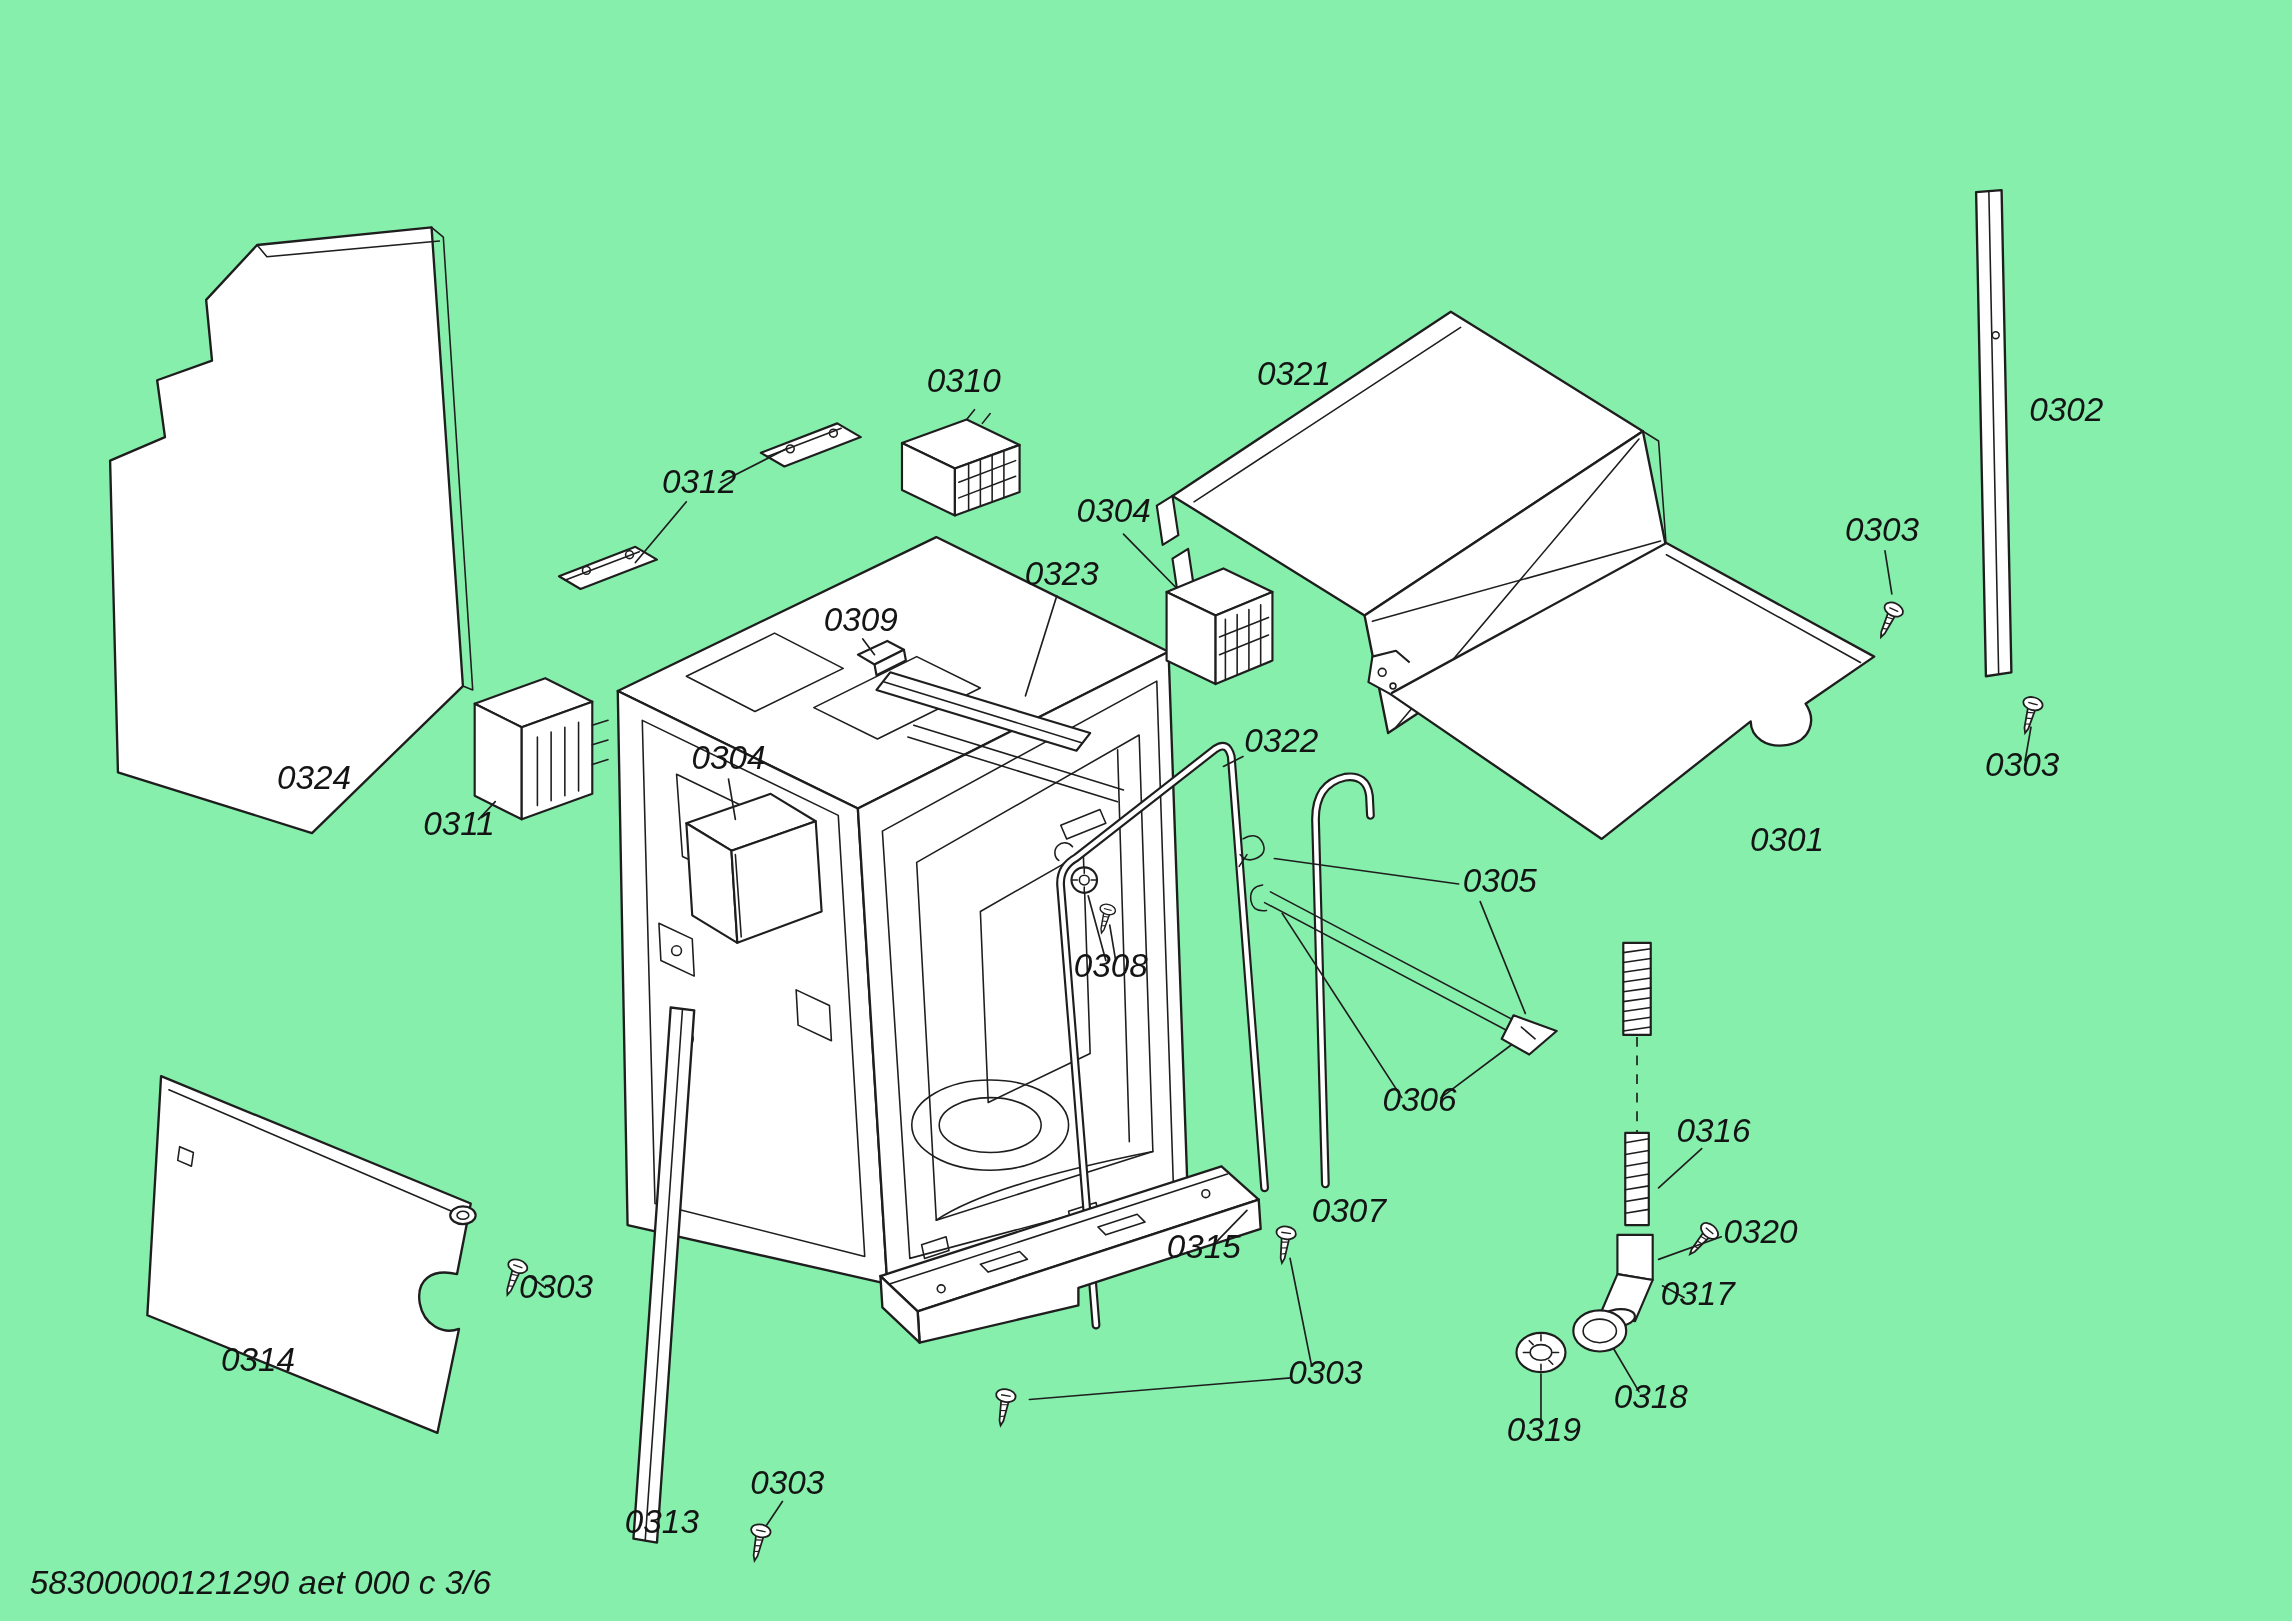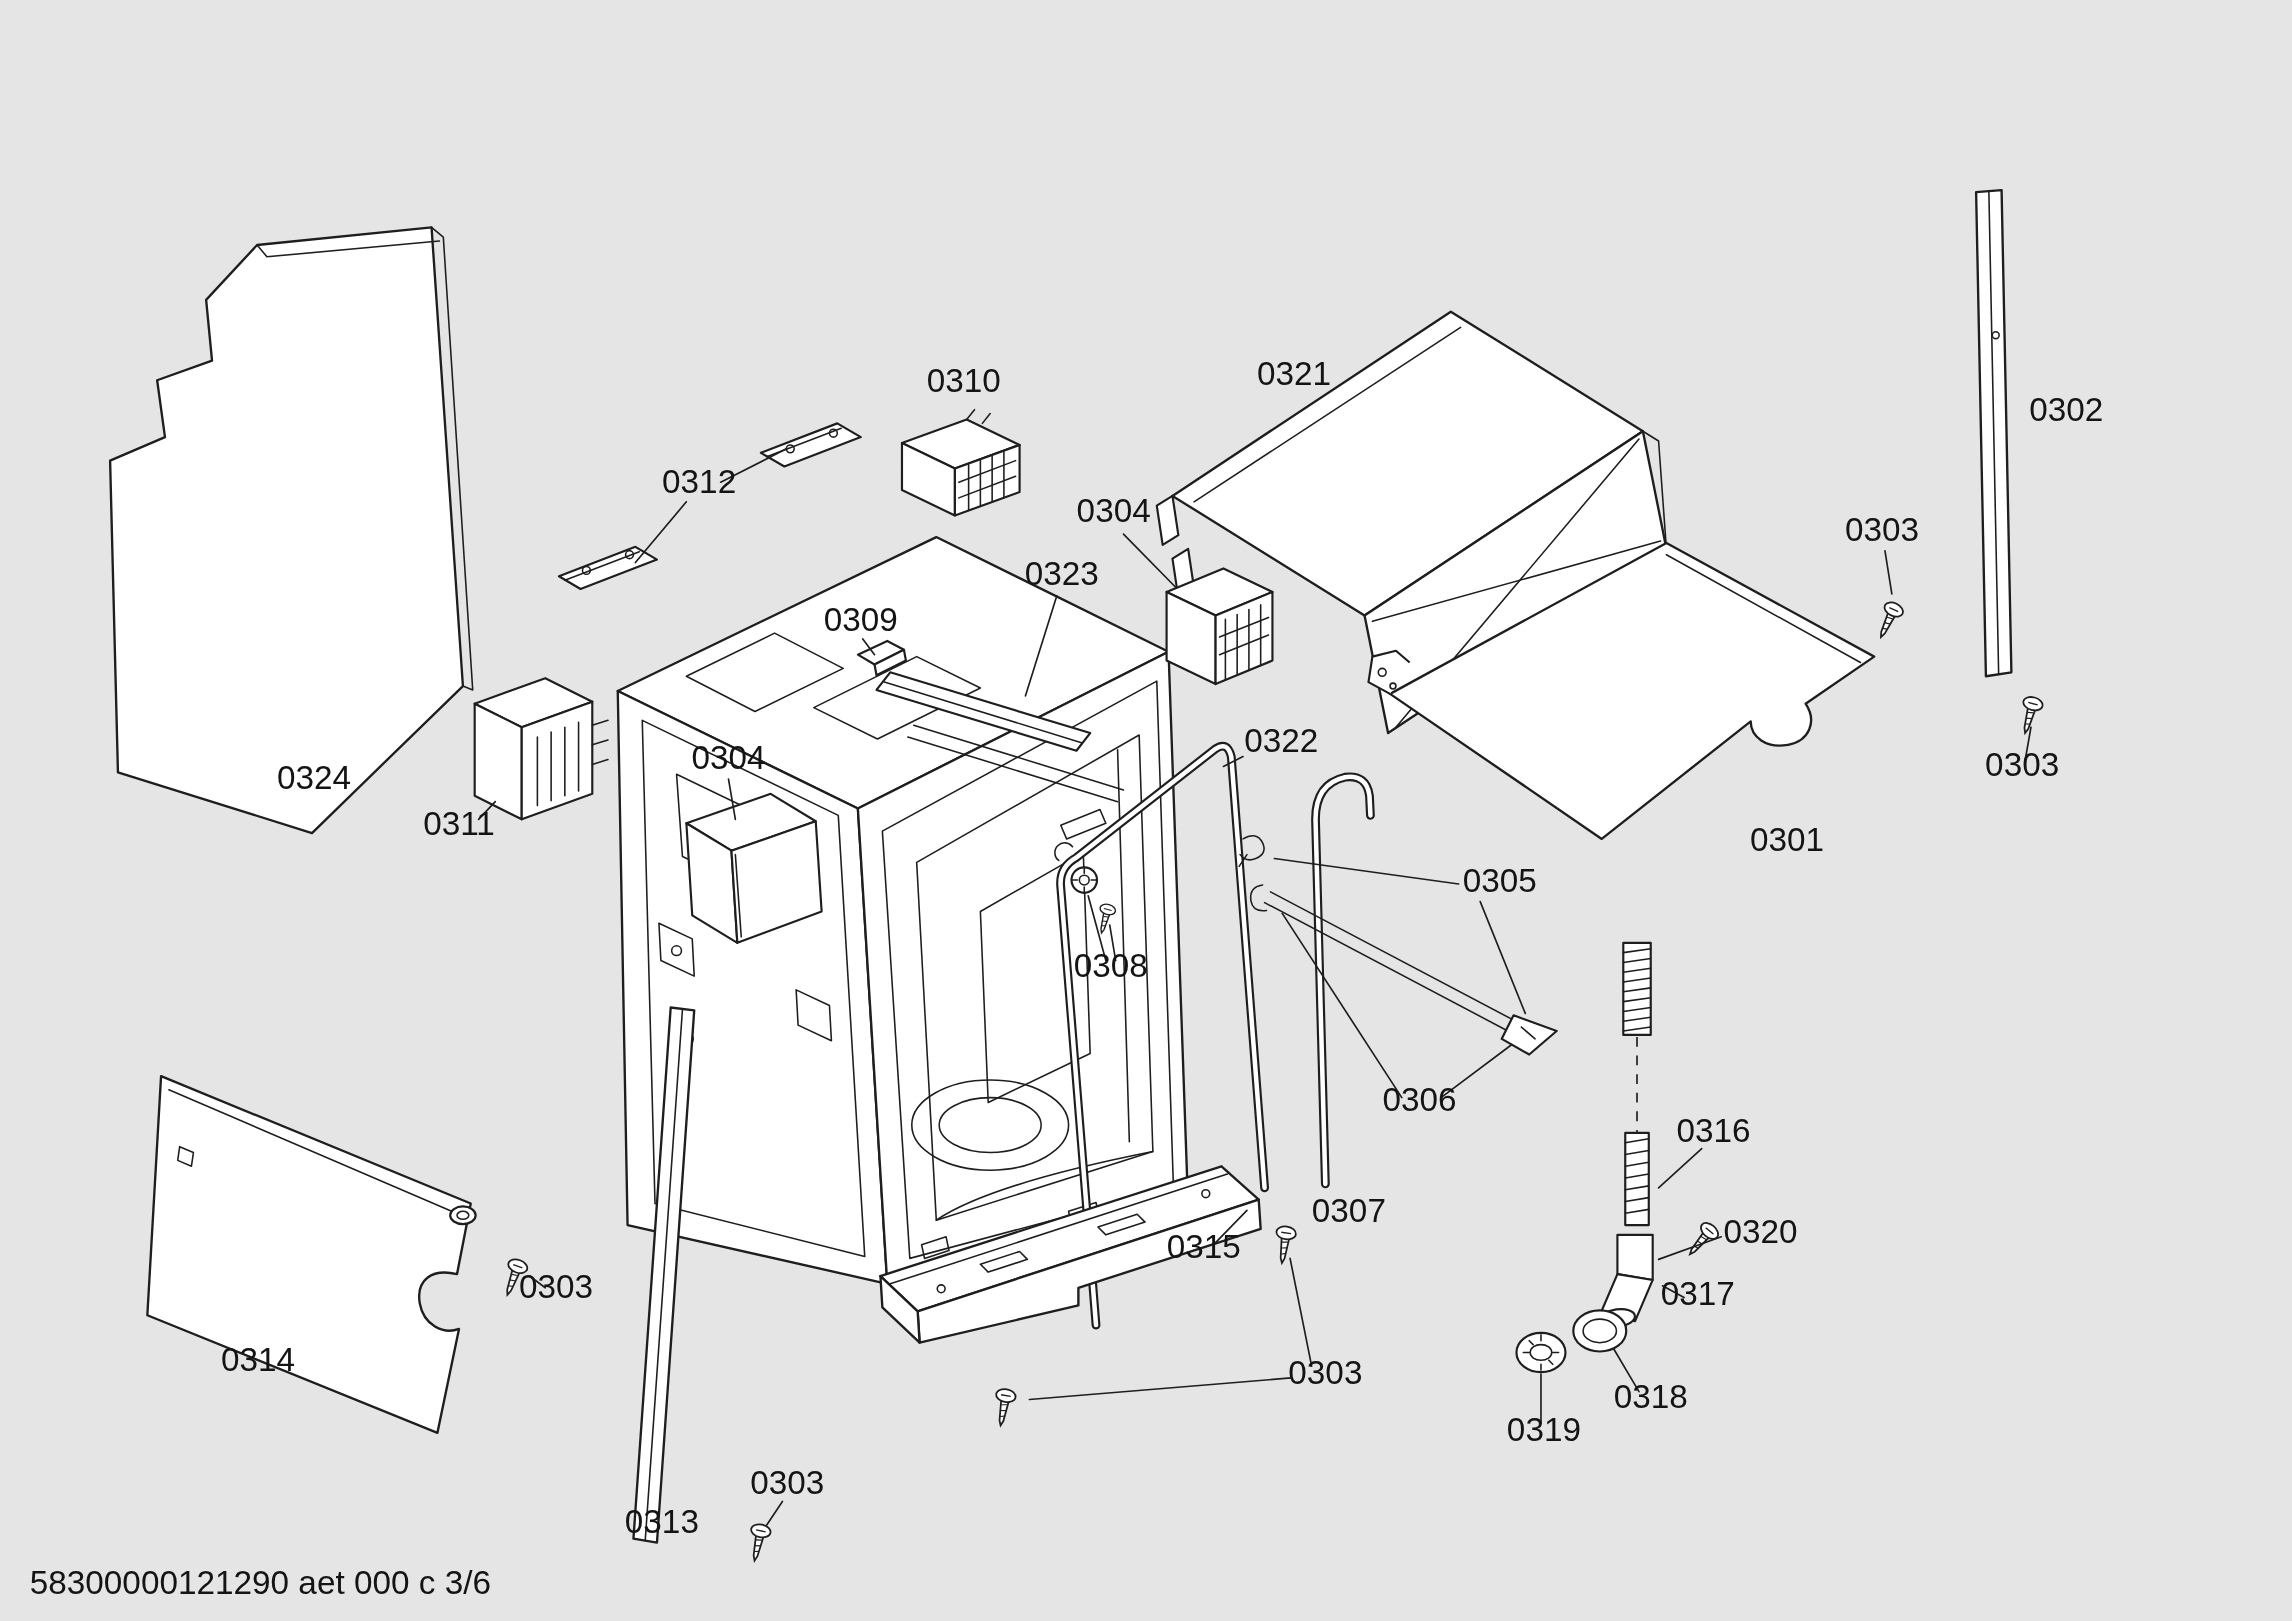--- a/index.html
+++ b/index.html
@@ -1,17 +1,17 @@
 <!DOCTYPE html>
 <html><head>
 <meta charset="utf-8">
 <style>
   html,body{margin:0;padding:0;background:#ffffff;}
-  .stage{position:relative;width:2293px;height:1621px;background:#e5e5e5;overflow:hidden;
-         font-family:"Liberation Sans","DejaVu Sans",sans-serif;}
+  .stage{position:relative;width:2293px;height:1621px;background:#86efac;overflow:hidden;
+         font-family:"Liberation Sans","DejaVu Sans",sans-serif;font-style:italic;}
   svg{position:absolute;left:0;top:0;}
   .outline{fill:#ffffff;stroke:#1e1e1e;stroke-width:2.4;stroke-linejoin:round;stroke-linecap:round;}
   .solid{fill:#ffffff;stroke:#1e1e1e;stroke-width:2.2;stroke-linejoin:round;}
   .detail{fill:none;stroke:#1e1e1e;stroke-width:1.6;stroke-linejoin:round;stroke-linecap:round;}
   .leader{fill:none;stroke:#1e1e1e;stroke-width:1.7;stroke-linecap:round;}
   .dashed{fill:none;stroke:#1e1e1e;stroke-width:1.7;stroke-dasharray:10 9;}
   .tube{fill:none;stroke:#1e1e1e;stroke-width:9;stroke-linejoin:round;stroke-linecap:round;}
   .tube-core{fill:none;stroke:#ffffff;stroke-width:4.6;stroke-linejoin:round;stroke-linecap:round;}
   .part-label{font-size:34px;fill:#141414;}
   .footer-text{font-size:34px;fill:#141414;}

